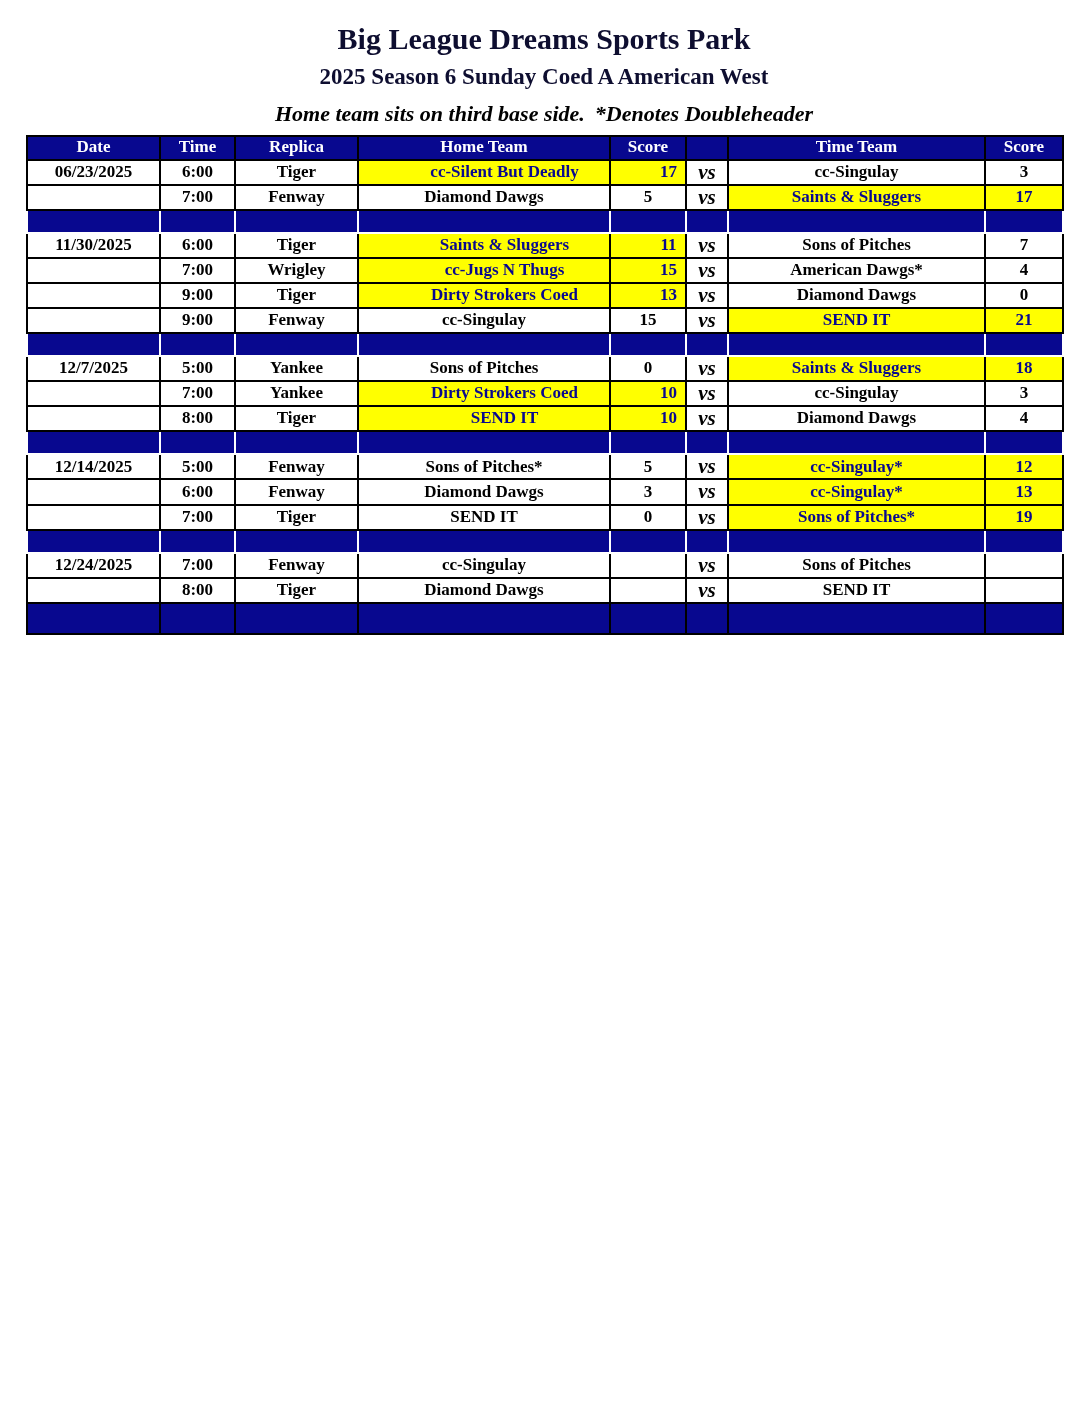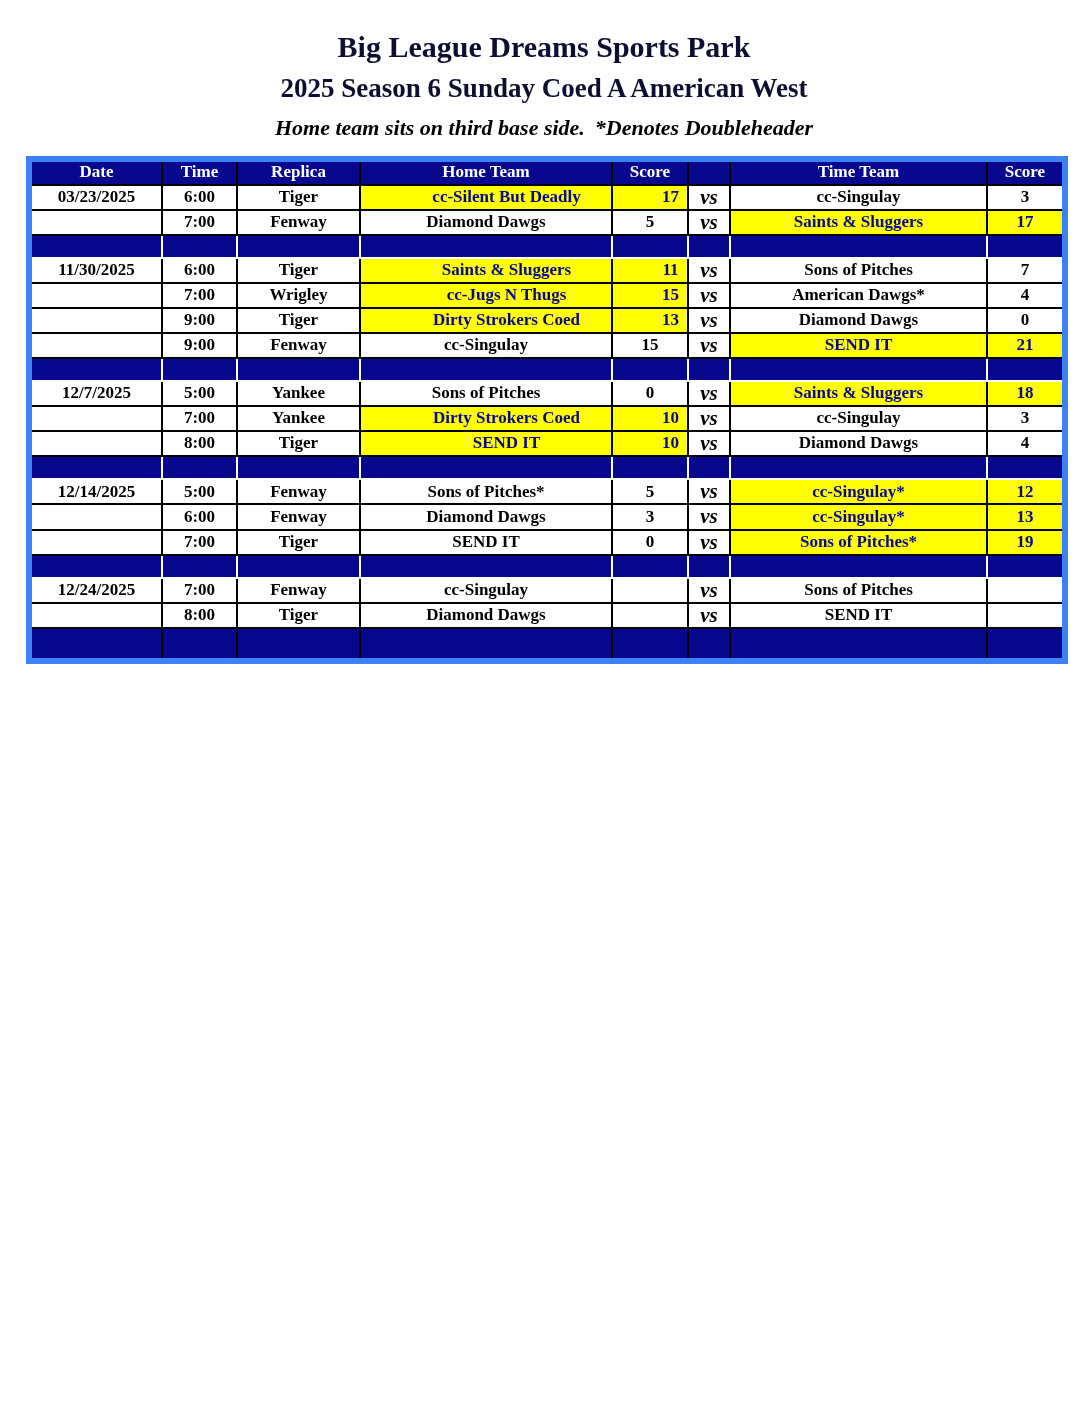--- a/index.html
+++ b/index.html
@@ -8,43 +8,43 @@
     height: 1408px;
     background: #ffffff;
     color: #000000;
     font-family: "Liberation Serif", serif;
   }
   .doc-header { text-align: center; padding-top: 22px; }
   .title {
     font-size: 30px;
     font-weight: bold;
     color: #0e0e30;
-    margin: 8px;
+    margin: 0;
     line-height: 1.15;
   }
   .subtitle {
-    font-size: 27px;
+    font-size: 23px;
     font-weight: bold;
     color: #0e0e30;
     margin: 7px 0 0 0;
   }
   .note {
     font-size: 22px;
     font-weight: bold;
     font-style: italic;
     margin: 11px 0 0 0;
   }
   .note .gap { display: inline-block; width: 10px; }
 
   table.schedule {
     border-collapse: collapse;
     table-layout: fixed;
     width: 1036px;
-    margin: 15px 0 0 26px;
-    border: 6px solid #3b82f6;
+    margin: 8px 0 0 26px;
+    border: 1px solid #3b82f6;
   }
   th, td {
     border: 2px solid #000000;
     padding: 0 2px;
     font-size: 17px;
     font-weight: bold;
     text-align: center;
     vertical-align: middle;
     white-space: nowrap;
     overflow: hidden;
@@ -94,21 +94,21 @@
       <th>Home Team</th>
       <th>Score</th>
       <th></th>
       <th>Time Team</th>
       <th>Score</th>
     </tr>
   </thead>
   <tbody>
 
     <tr class="hw">
-      <td class="c-date">03/23/2025</td>
+      <td class="c-date">06/23/2025</td>
       <td class="c-time">6:00</td>
       <td class="c-replica">Tiger</td>
       <td class="c-home">cc-Silent But Deadly</td>
       <td class="c-hscore">17</td>
       <td class="c-vs">vs</td>
       <td class="c-away">cc-Singulay</td>
       <td class="c-ascore">3</td>
     </tr>
     <tr class="aw">
       <td class="c-date"></td>

